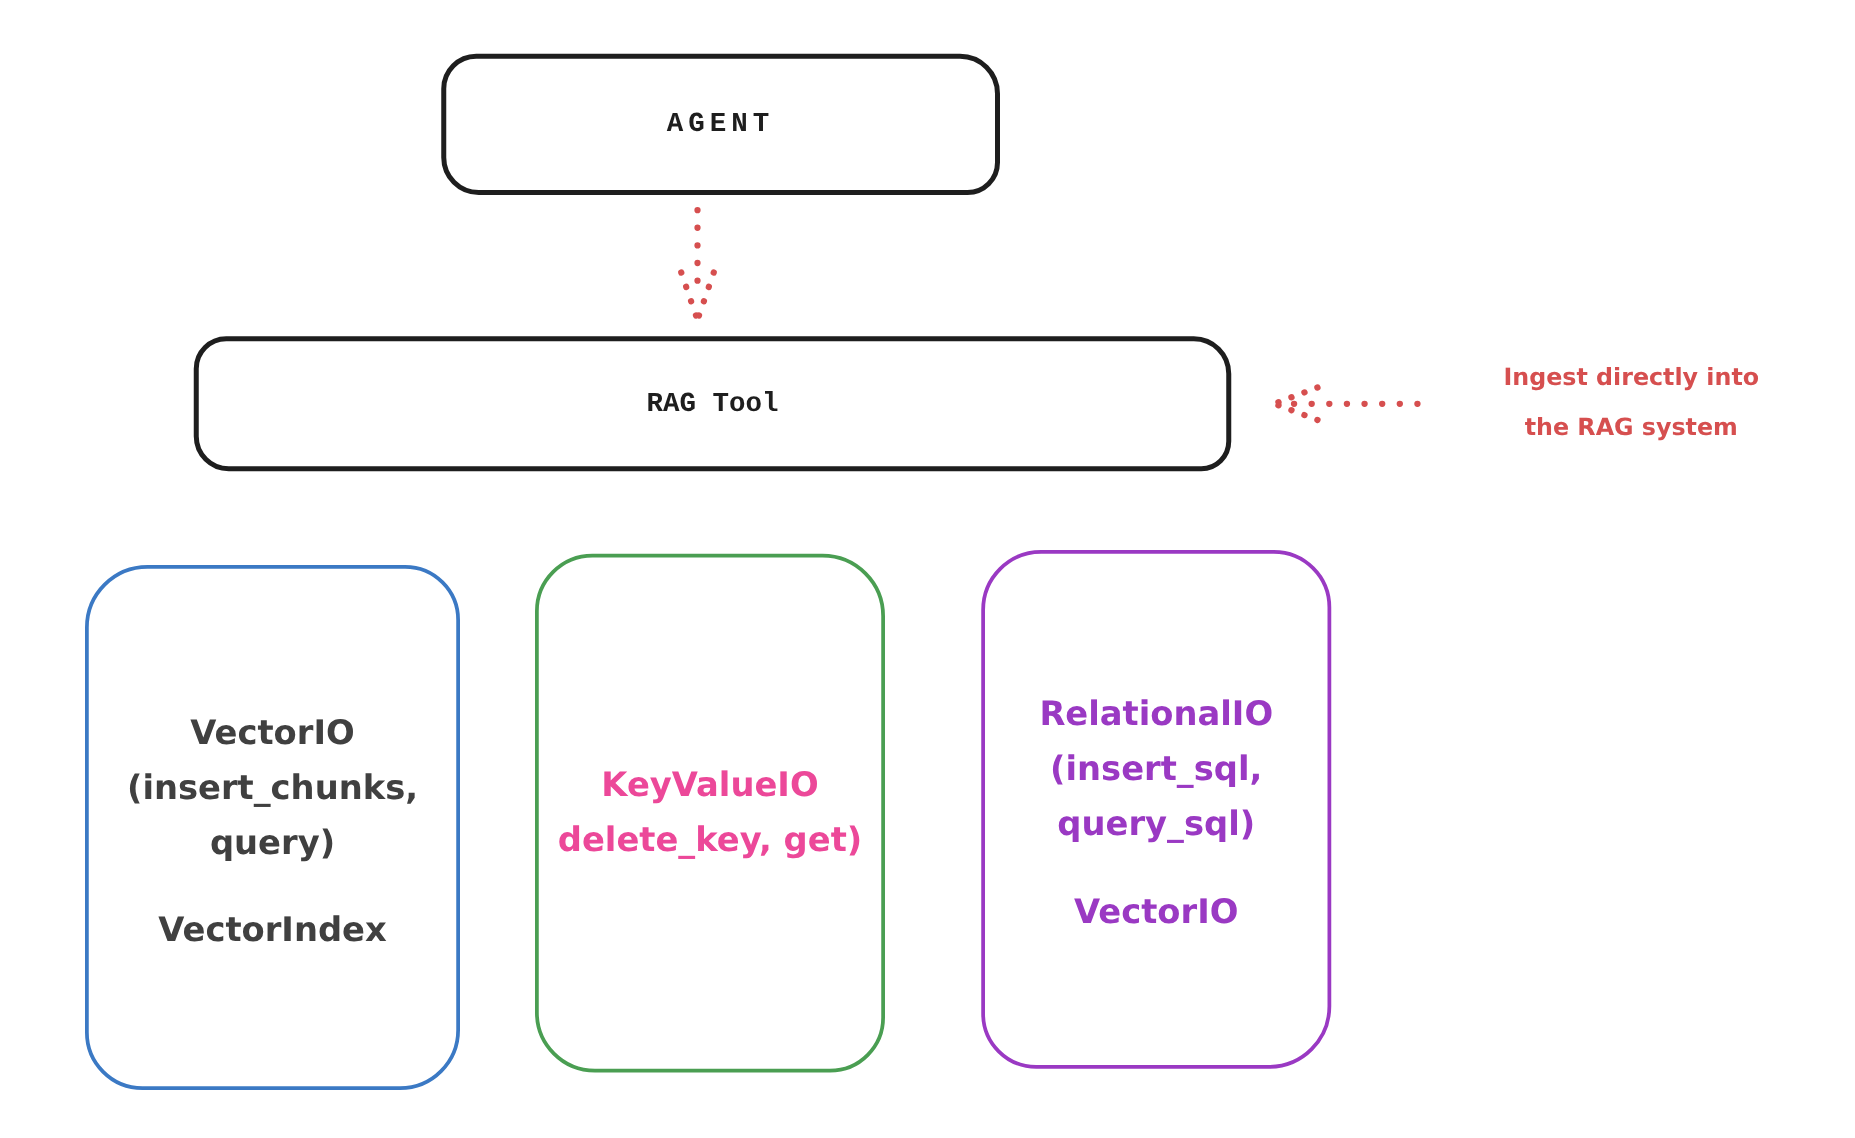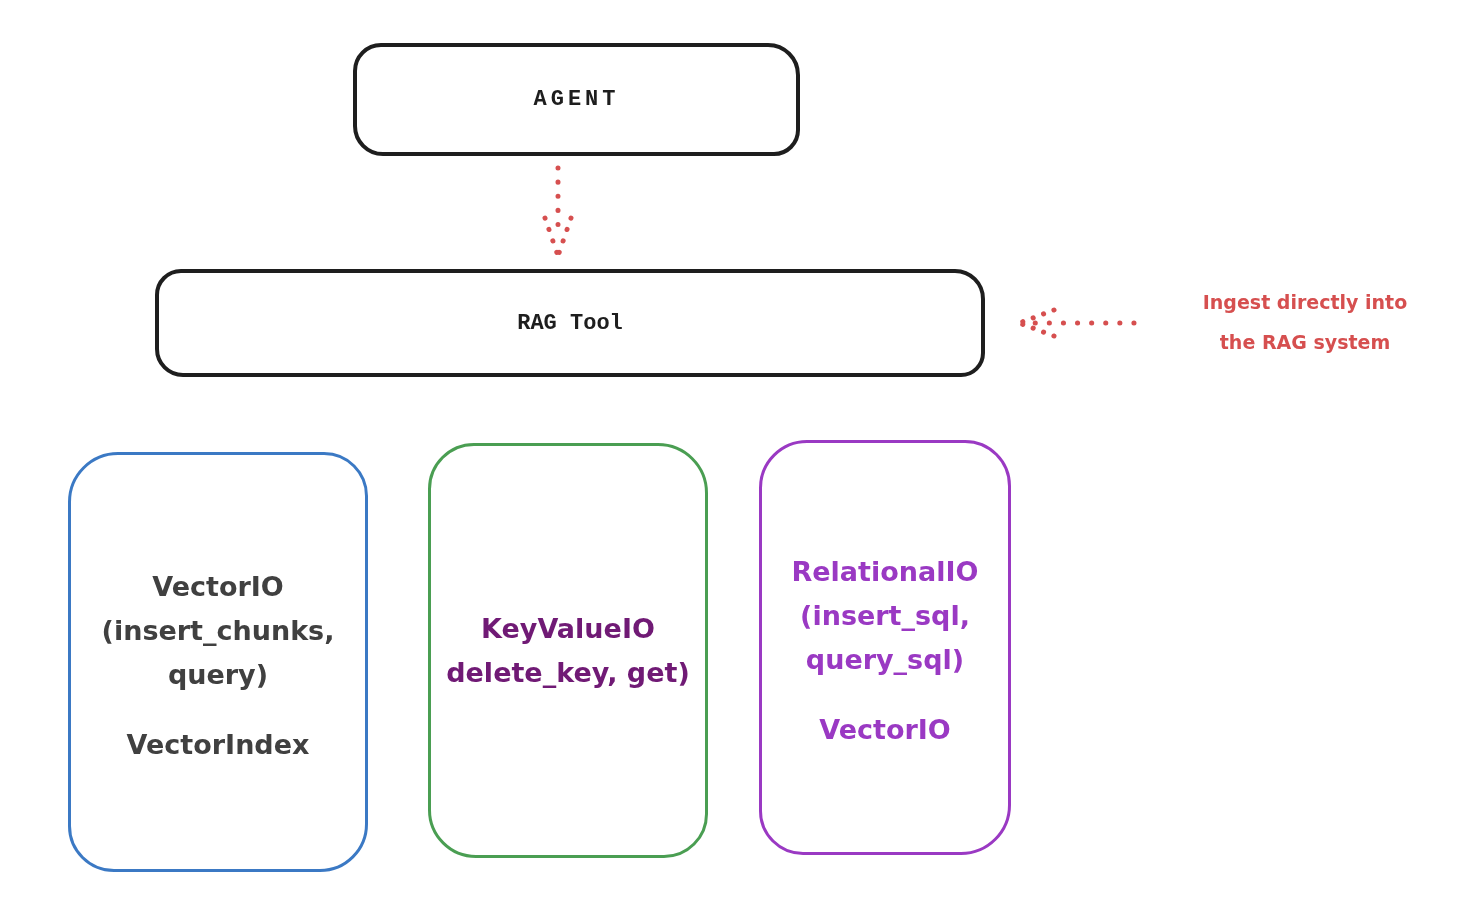--- a/index.html
+++ b/index.html
@@ -51,38 +51,38 @@
     left: 68px; top: 452px; width: 300px; height: 420px;
     border: 3.5px solid #3b79c4;
     border-radius: 50px 44px 48px 46px;
   }
   .store-green {
     left: 428px; top: 443px; width: 280px; height: 415px;
     border: 3.5px solid #4a9e52;
     border-radius: 46px 50px 44px 48px;
   }
   .store-purple {
-    left: 759px; top: 440px; width: 252px; height: 415px;
+    left: 785px; top: 440px; width: 280px; height: 415px;
     border: 3.5px solid #9a39c3;
     border-radius: 48px 46px 50px 44px;
   }
   .store-lines div {
     font-size: 27px;
     font-weight: 700;
     line-height: 44px;
     white-space: nowrap;
   }
   .store-index {
     font-size: 27px;
     font-weight: 700;
     margin-top: 32px;
     white-space: nowrap;
   }
   .c-blue   { color: #404040; }
-  .c-green  { color: #701a75; justify-content: center; }
+  .c-green  { color: #ec4899; justify-content: center; }
   .c-purple { color: #9a39c3; }
   
   .annotation {
     position: absolute;
     left: 1138px; top: 282px; width: 334px;
     text-align: center;
     color: #d64f4f;
     font-size: 19px;
     font-weight: 700;
     line-height: 40px;

